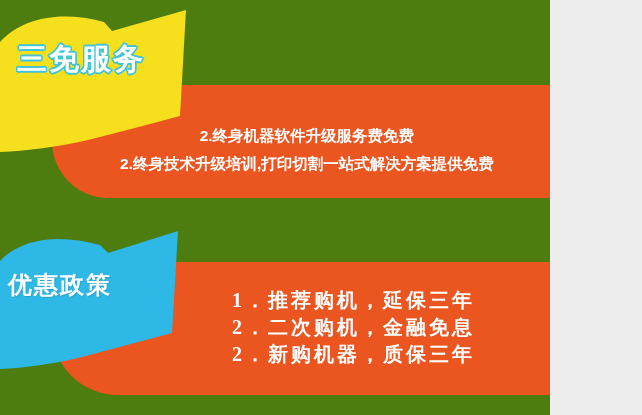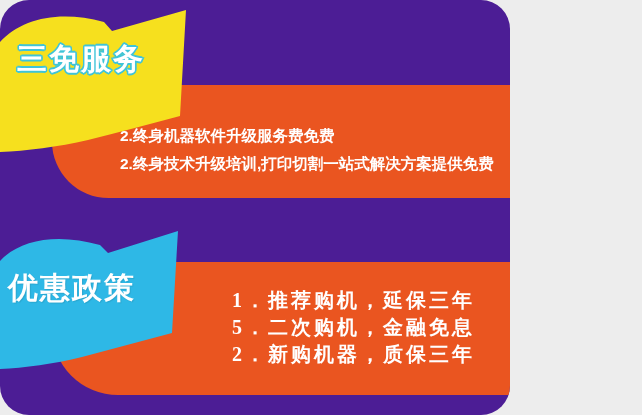--- a/index.html
+++ b/index.html
@@ -8,25 +8,24 @@
   }
   body {
     width: 642px;
     height: 415px;
     background: #ededed;
     font-family: "Liberation Sans", "DejaVu Sans", sans-serif;
     overflow: hidden;
   }
   .poster {
     position: relative;
-    width: 510px;
+    width: 550px;
     height: 415px;
-    background: #4c1d95;
+    background: #4d7c0f;
     overflow: hidden;
-    border-radius: 29px;
   }
 
   
   .section {
     position: absolute;
     left: 0;
     width: 642px;
   }
   #section-free      { top: 0;   height: 207px; }
   #section-policy    { top: 207px; height: 208px; }
@@ -82,30 +81,31 @@
     text-shadow:
        1.6px 0 0 #3fc4d8, -1.6px 0 0 #3fc4d8,
        0 1.6px 0 #3fc4d8, 0 -1.6px 0 #3fc4d8,
        1.2px 1.2px 0 #3fc4d8, -1.2px 1.2px 0 #3fc4d8,
        1.2px -1.2px 0 #3fc4d8, -1.2px -1.2px 0 #3fc4d8;
   }
   #title-policy {
     left: 8px;
     top: 66px;
     color: #ffffff;
-    font-size: 30px;
+    font-size: 24px;
     text-shadow: 1px 1px 1px rgba(0,0,0,0.10);
   }
 
   
   .lines {
     position: absolute;
     color: #ffffff;
     font-weight: bold;
     white-space: nowrap;
+    text-align: center;
   }
   #lines-free {
     left: 120px;
     top: 122px;
     font-size: 15.5px;
     line-height: 28px;
     letter-spacing: 0px;
   }
   #lines-policy {
     left: 232px;
@@ -148,17 +148,17 @@
       <svg viewBox="0 0 185 150" preserveAspectRatio="none" aria-hidden="true">
         <path d="M0 32 C 20 10, 58 4, 100 16 L 108 24 L 178 2 L 172 104 C 142 112, 112 120, 82 128 C 54 135, 24 139, 0 140 Z" fill="#2eb8e6"></path>
       </svg>
     </div>
 
     <div class="banner-title" id="title-policy">优惠政策</div>
   </div>
 
   <div class="lines" id="lines-policy">
     <div>1．推荐购机，延保三年</div>
-    <div>5．二次购机，金融免息</div>
+    <div>2．二次购机，金融免息</div>
     <div>2．新购机器，质保三年</div>
   </div>
 
 </div>
 
 </body></html>

